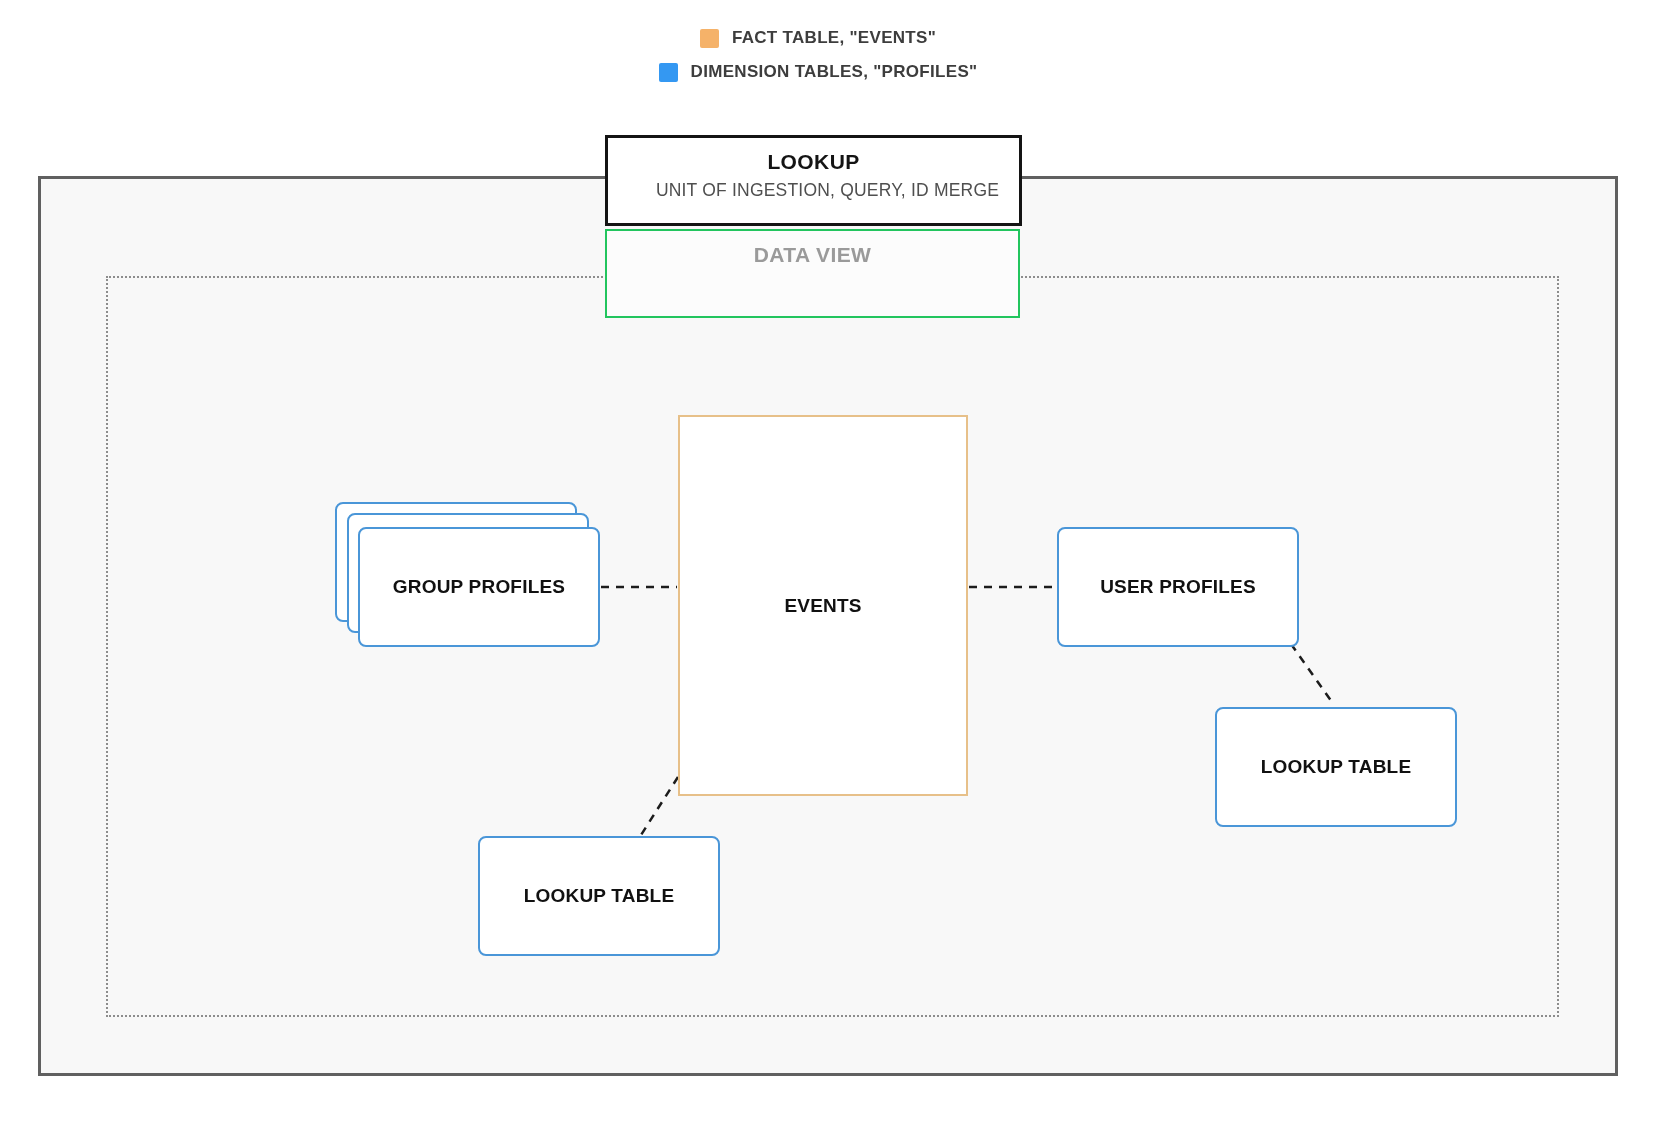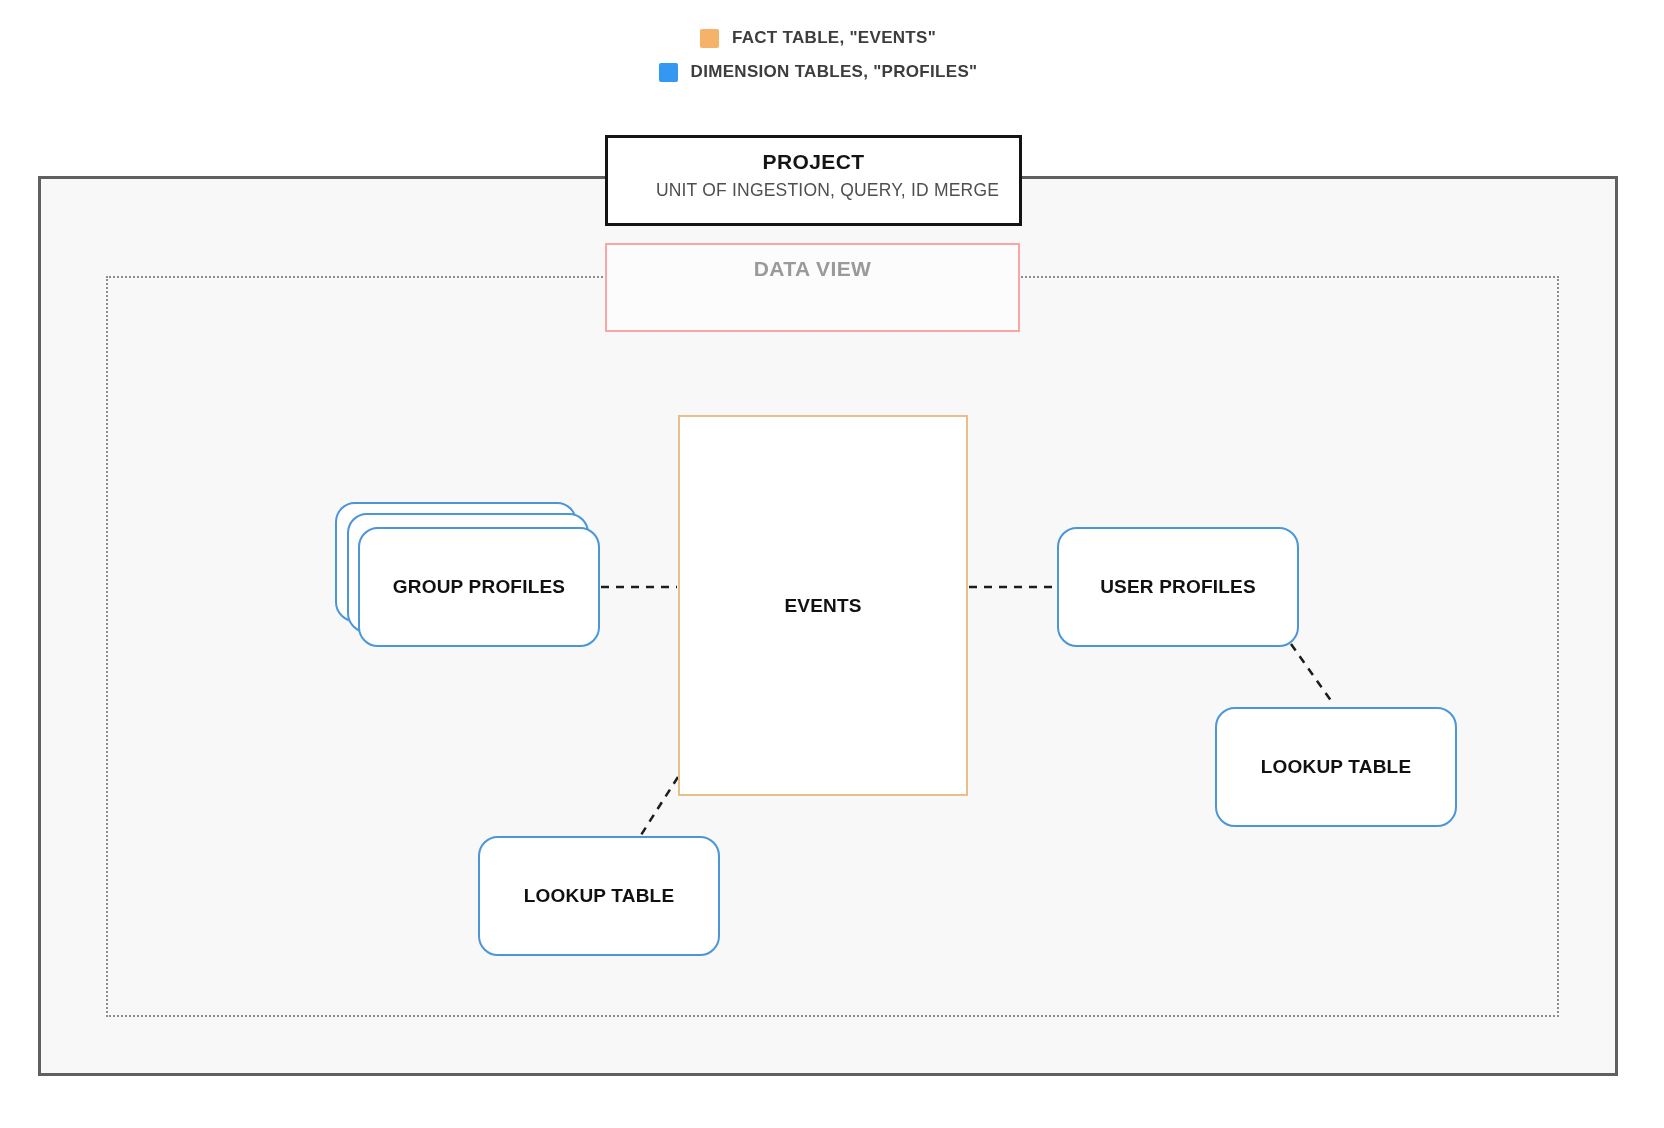--- a/index.html
+++ b/index.html
@@ -77,23 +77,23 @@
     text-align: center;
     padding-top: 9px;
     z-index: 5;
   }
   .project-box {
     top: 135px;
     background: #ffffff;
     border: 3px solid #141414;
   }
   .dataview-box {
-    top: 243px;
+    top: 229px;
     background: #fcfcfc;
-    border: 2px solid #fca5a5;
+    border: 2px solid #22c55e;
   }
   .header-title {
     font-size: 21px;
     font-weight: bold;
     line-height: 30px;
     letter-spacing: 0.4px;
   }
   .header-subtitle {
     font-size: 17.5px;
     line-height: 27px;
@@ -126,21 +126,21 @@
     justify-content: center;
     z-index: 4;
     margin-top: 20px;
   }
   .card {
     position: absolute;
     width: 238px;
     height: 116px;
     background: #ffffff;
     border: 2px solid #4a96d8;
-    border-radius: 20px;
+    border-radius: 8px;
     display: flex;
     align-items: center;
     justify-content: center;
     z-index: 4;
   }
   .gp-back  { left: 335px; top: 502px; }
   .gp-mid   { left: 347px; top: 513px; }
   .gp-front { left: 358px; top: 527px; }
   .user-profiles  { left: 1057px; top: 527px; }
   .lookup-right   { left: 1215px; top: 707px; }
@@ -175,21 +175,21 @@
   <div class="dotted-box"></div>
 
   <svg class="connectors" width="1664" height="1128" viewBox="0 0 1664 1128">
     <line x1="601" y1="587" x2="677" y2="587" stroke="#1c1c1c" stroke-width="2.5" stroke-dasharray="8 7"></line>
     <line x1="969" y1="587" x2="1056" y2="587" stroke="#1c1c1c" stroke-width="2.5" stroke-dasharray="8 7"></line>
     <line x1="1291" y1="644" x2="1334" y2="705" stroke="#1c1c1c" stroke-width="2.5" stroke-dasharray="8 7"></line>
     <line x1="678" y1="777" x2="641" y2="835" stroke="#1c1c1c" stroke-width="2.5" stroke-dasharray="8 7"></line>
   </svg>
 
   <div class="header-box project-box">
-    <div class="header-title">PROJECT</div>
+    <div class="header-title">LOOKUP</div>
     <div class="header-subtitle">UNIT OF INGESTION, QUERY, ID MERGE</div>
   </div>
 
   <div class="header-box dataview-box">
     <div class="header-title">DATA VIEW</div>
   </div>
 
   <div class="events-box">
     <span class="node-label">EVENTS</span>
   </div>

